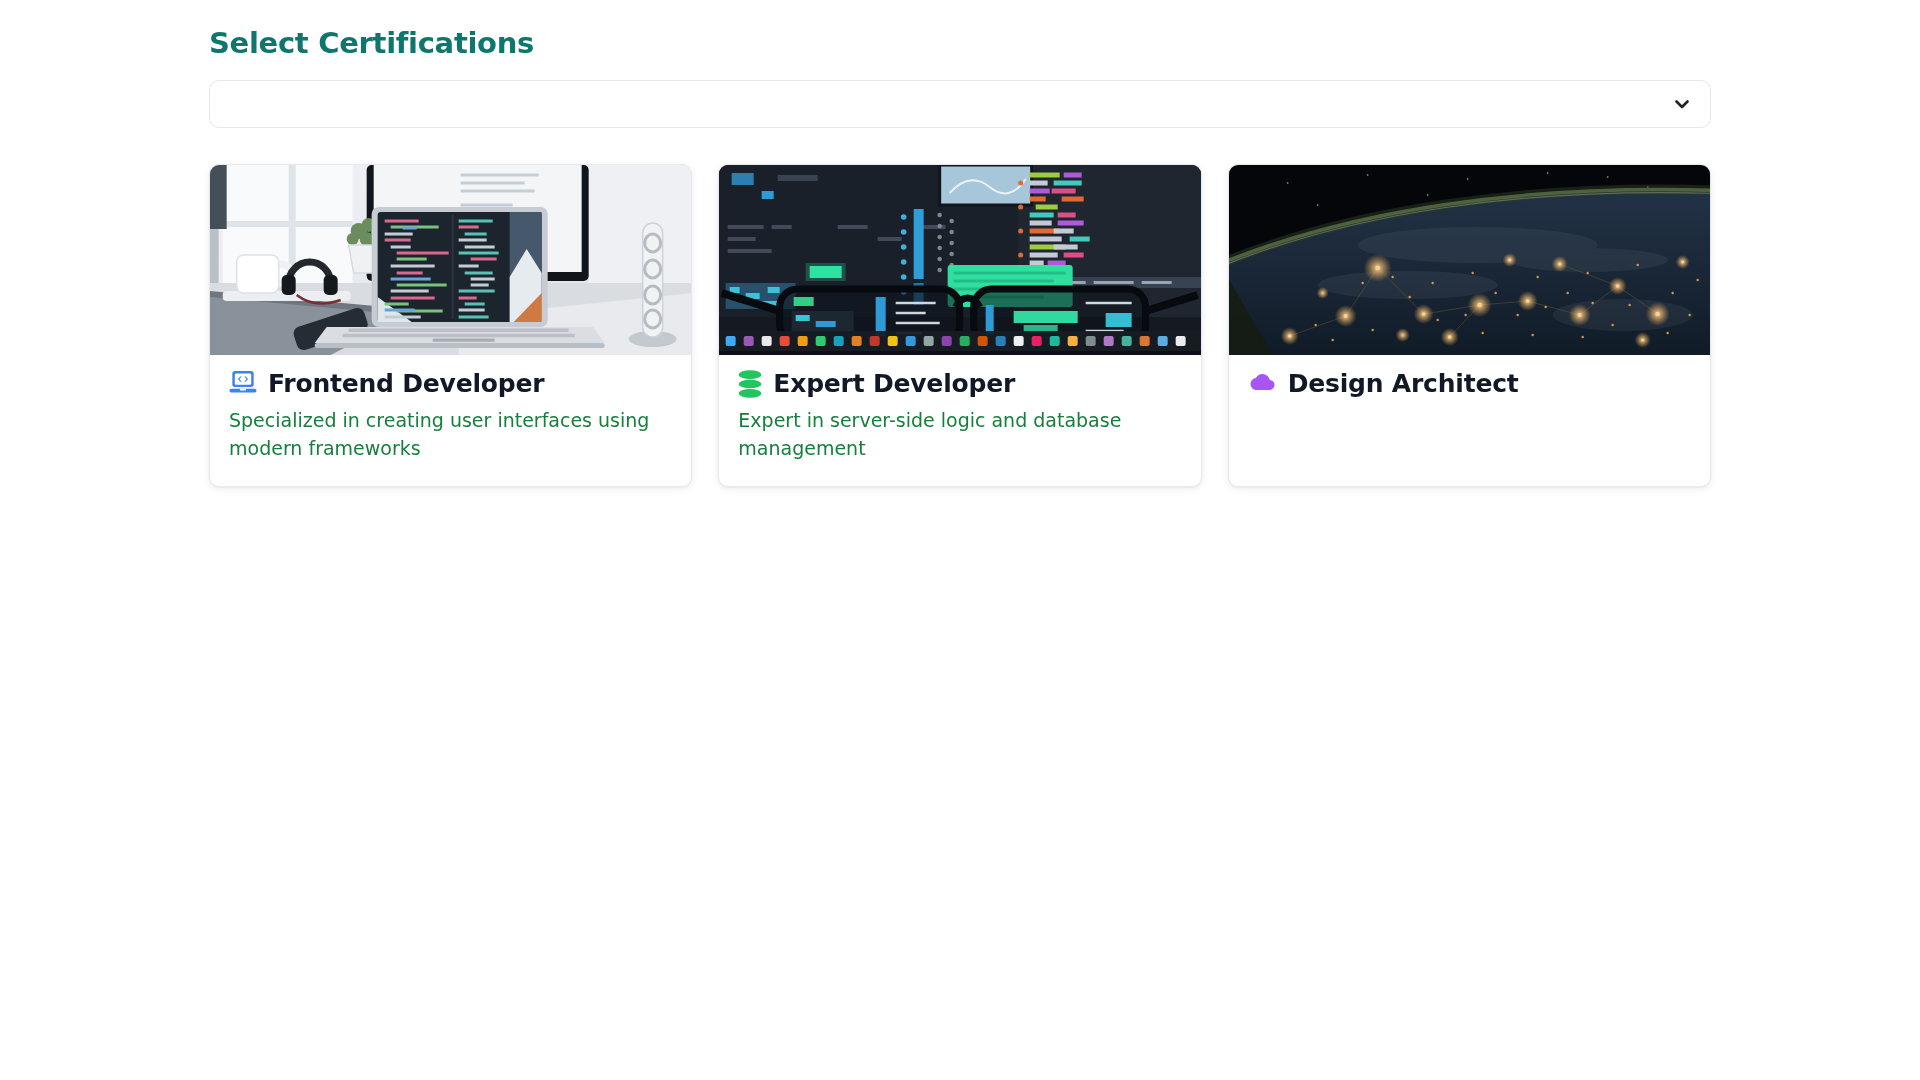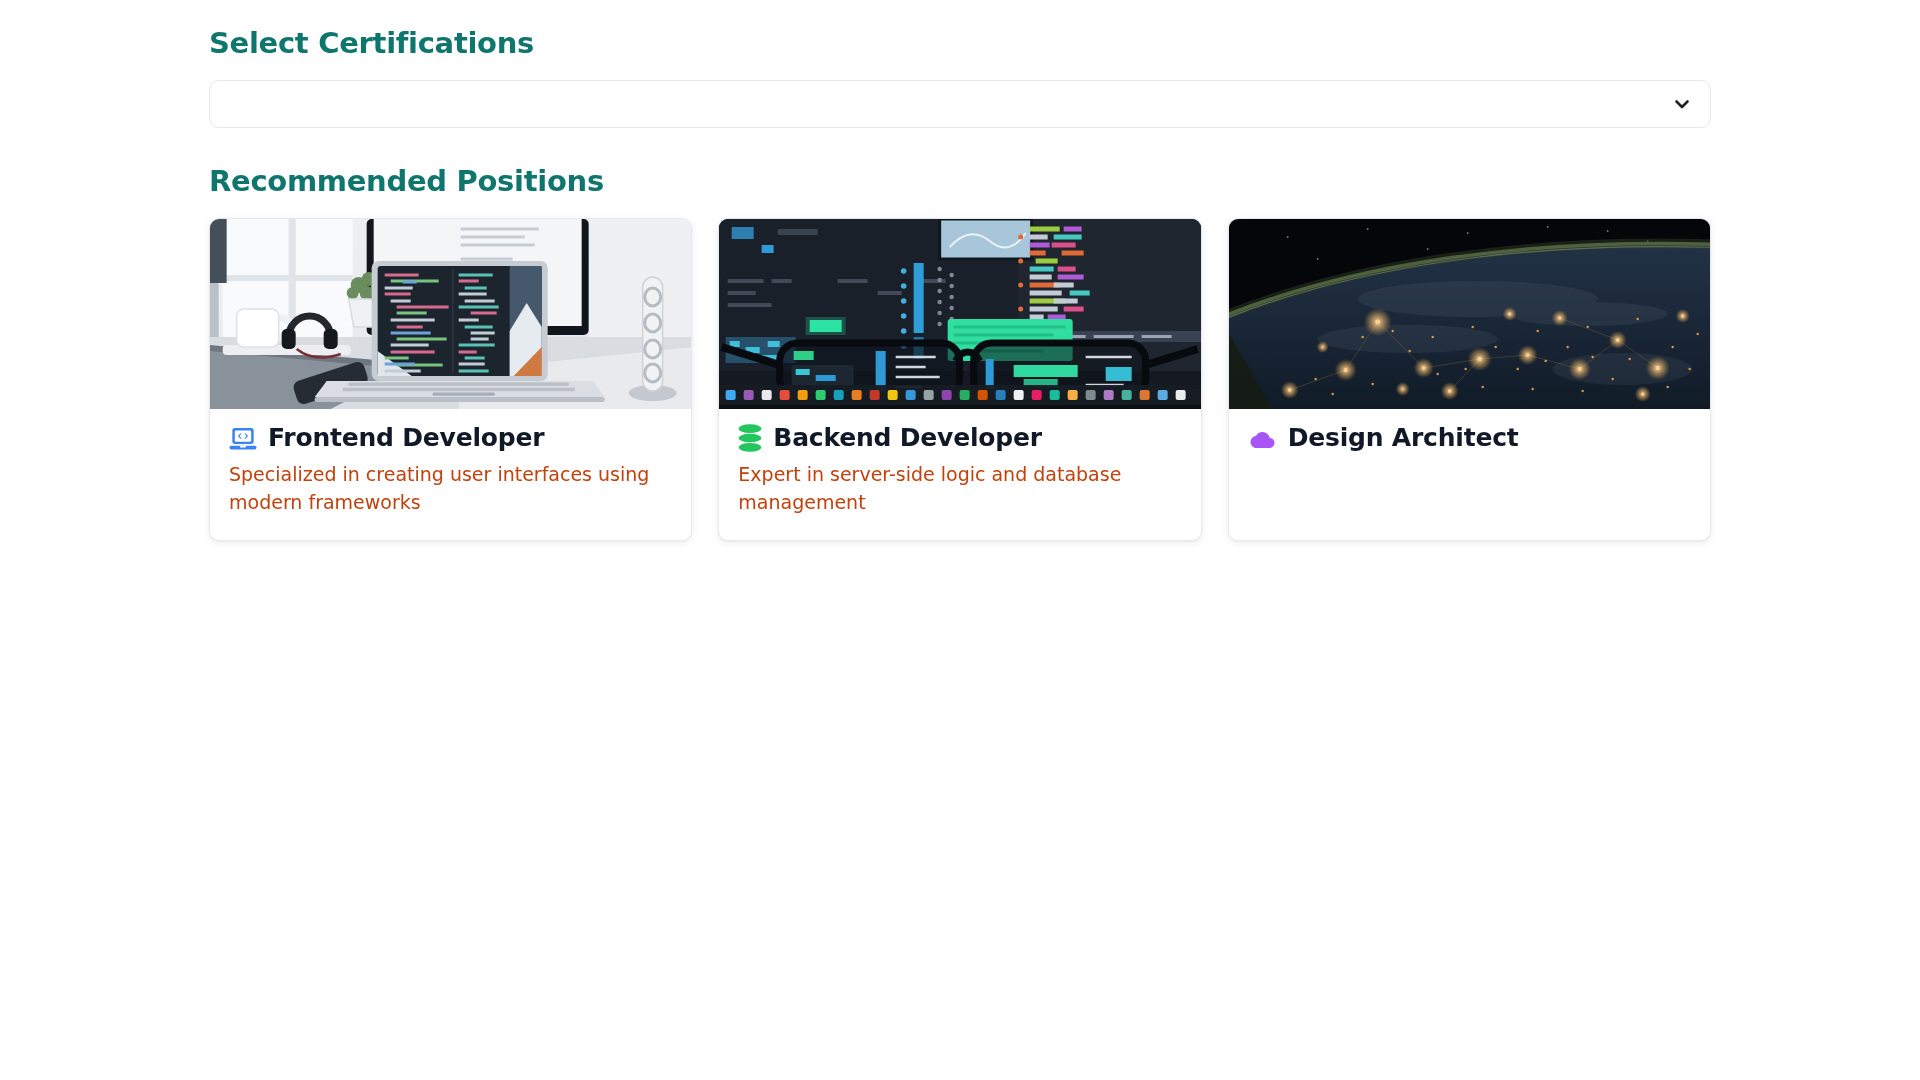--- a/index.html
+++ b/index.html
@@ -26,40 +26,39 @@
     display:grid; grid-template-columns:repeat(3,1fr); gap:26px;
   }
   .card {
     background:#fff; border:1px solid #e7e9ec; border-radius:10px;
     overflow:hidden; cursor:pointer;
     box-shadow:0 1px 2px rgba(16,24,40,.05), 0 2px 8px rgba(16,24,40,.07);
   }
   .card-img { height:190px; background:#eceff2; }
   .card-img svg { display:block; width:100%; height:100%; }
   .card-body { padding:15px 19px 16px 19px; }
-  .title-row { display:flex; align-items:flex-end; gap:11px; }
+  .title-row { display:flex; align-items:flex-start; gap:11px; }
   .title-row svg { display:block; flex:0 0 auto; }
   h3.card-title { font-size:25px; line-height:28px; font-weight:700; margin:0; color:#111827; letter-spacing:-0.2px; }
-  p.card-desc { font-size:19px; line-height:28px; color:#c2410c; margin:8px 0 8px 0; }
+  p.card-desc { font-size:19px; line-height:28px; color:#15803d; margin:8px 0 8px 0; }
 </style>
 </head>
 <body>
 
 <main class="container">
 
   <h2 class="section-heading">Select Certifications</h2>
 
   <div class="select-box" role="combobox" aria-expanded="false">
     <span class="value"></span>
     <svg class="chevron" width="24" height="24" viewBox="0 0 24 24">
       <polyline points="6.5,9.5 12,15 17.5,9.5" fill="none" stroke="#1f2328" stroke-width="2.6" stroke-linecap="round" stroke-linejoin="round"></polyline>
     </svg>
   </div>
 
-  <h2 class="section-heading">Recommended Positions</h2>
 
   <div class="cards">
 
     <article class="card">
       <div class="card-img">
         <svg viewBox="0 0 484 190" preserveAspectRatio="xMidYMid slice">
           <defs>
             <linearGradient id="wbg" x1="0" y1="0" x2="1" y2="1">
               <stop offset="0" stop-color="#f0f2f5"></stop>
                 <stop offset="1" stop-color="#dde1e6"></stop>
@@ -289,21 +288,21 @@
       </div>
       <div class="card-body">
         <div class="title-row">
           <svg width="24" height="28" viewBox="0 0 23 27">
             <g fill="#22c55e">
               <ellipse cx="11.5" cy="4.5" rx="11" ry="4.2"></ellipse>
               <ellipse cx="11.5" cy="13.5" rx="11" ry="4.2"></ellipse>
               <ellipse cx="11.5" cy="22.5" rx="11" ry="4.2"></ellipse>
             </g>
           </svg>
-          <h3 class="card-title">Backend Developer</h3>
+          <h3 class="card-title">Expert Developer</h3>
         </div>
         <p class="card-desc">Expert in server-side logic and database management</p>
       </div>
     </article>
 
     <article class="card">
       <div class="card-img">
         <svg viewBox="0 0 484 190" preserveAspectRatio="xMidYMid slice">
           <defs>
             <linearGradient id="egrad" x1="0" y1="0" x2="0" y2="1">

